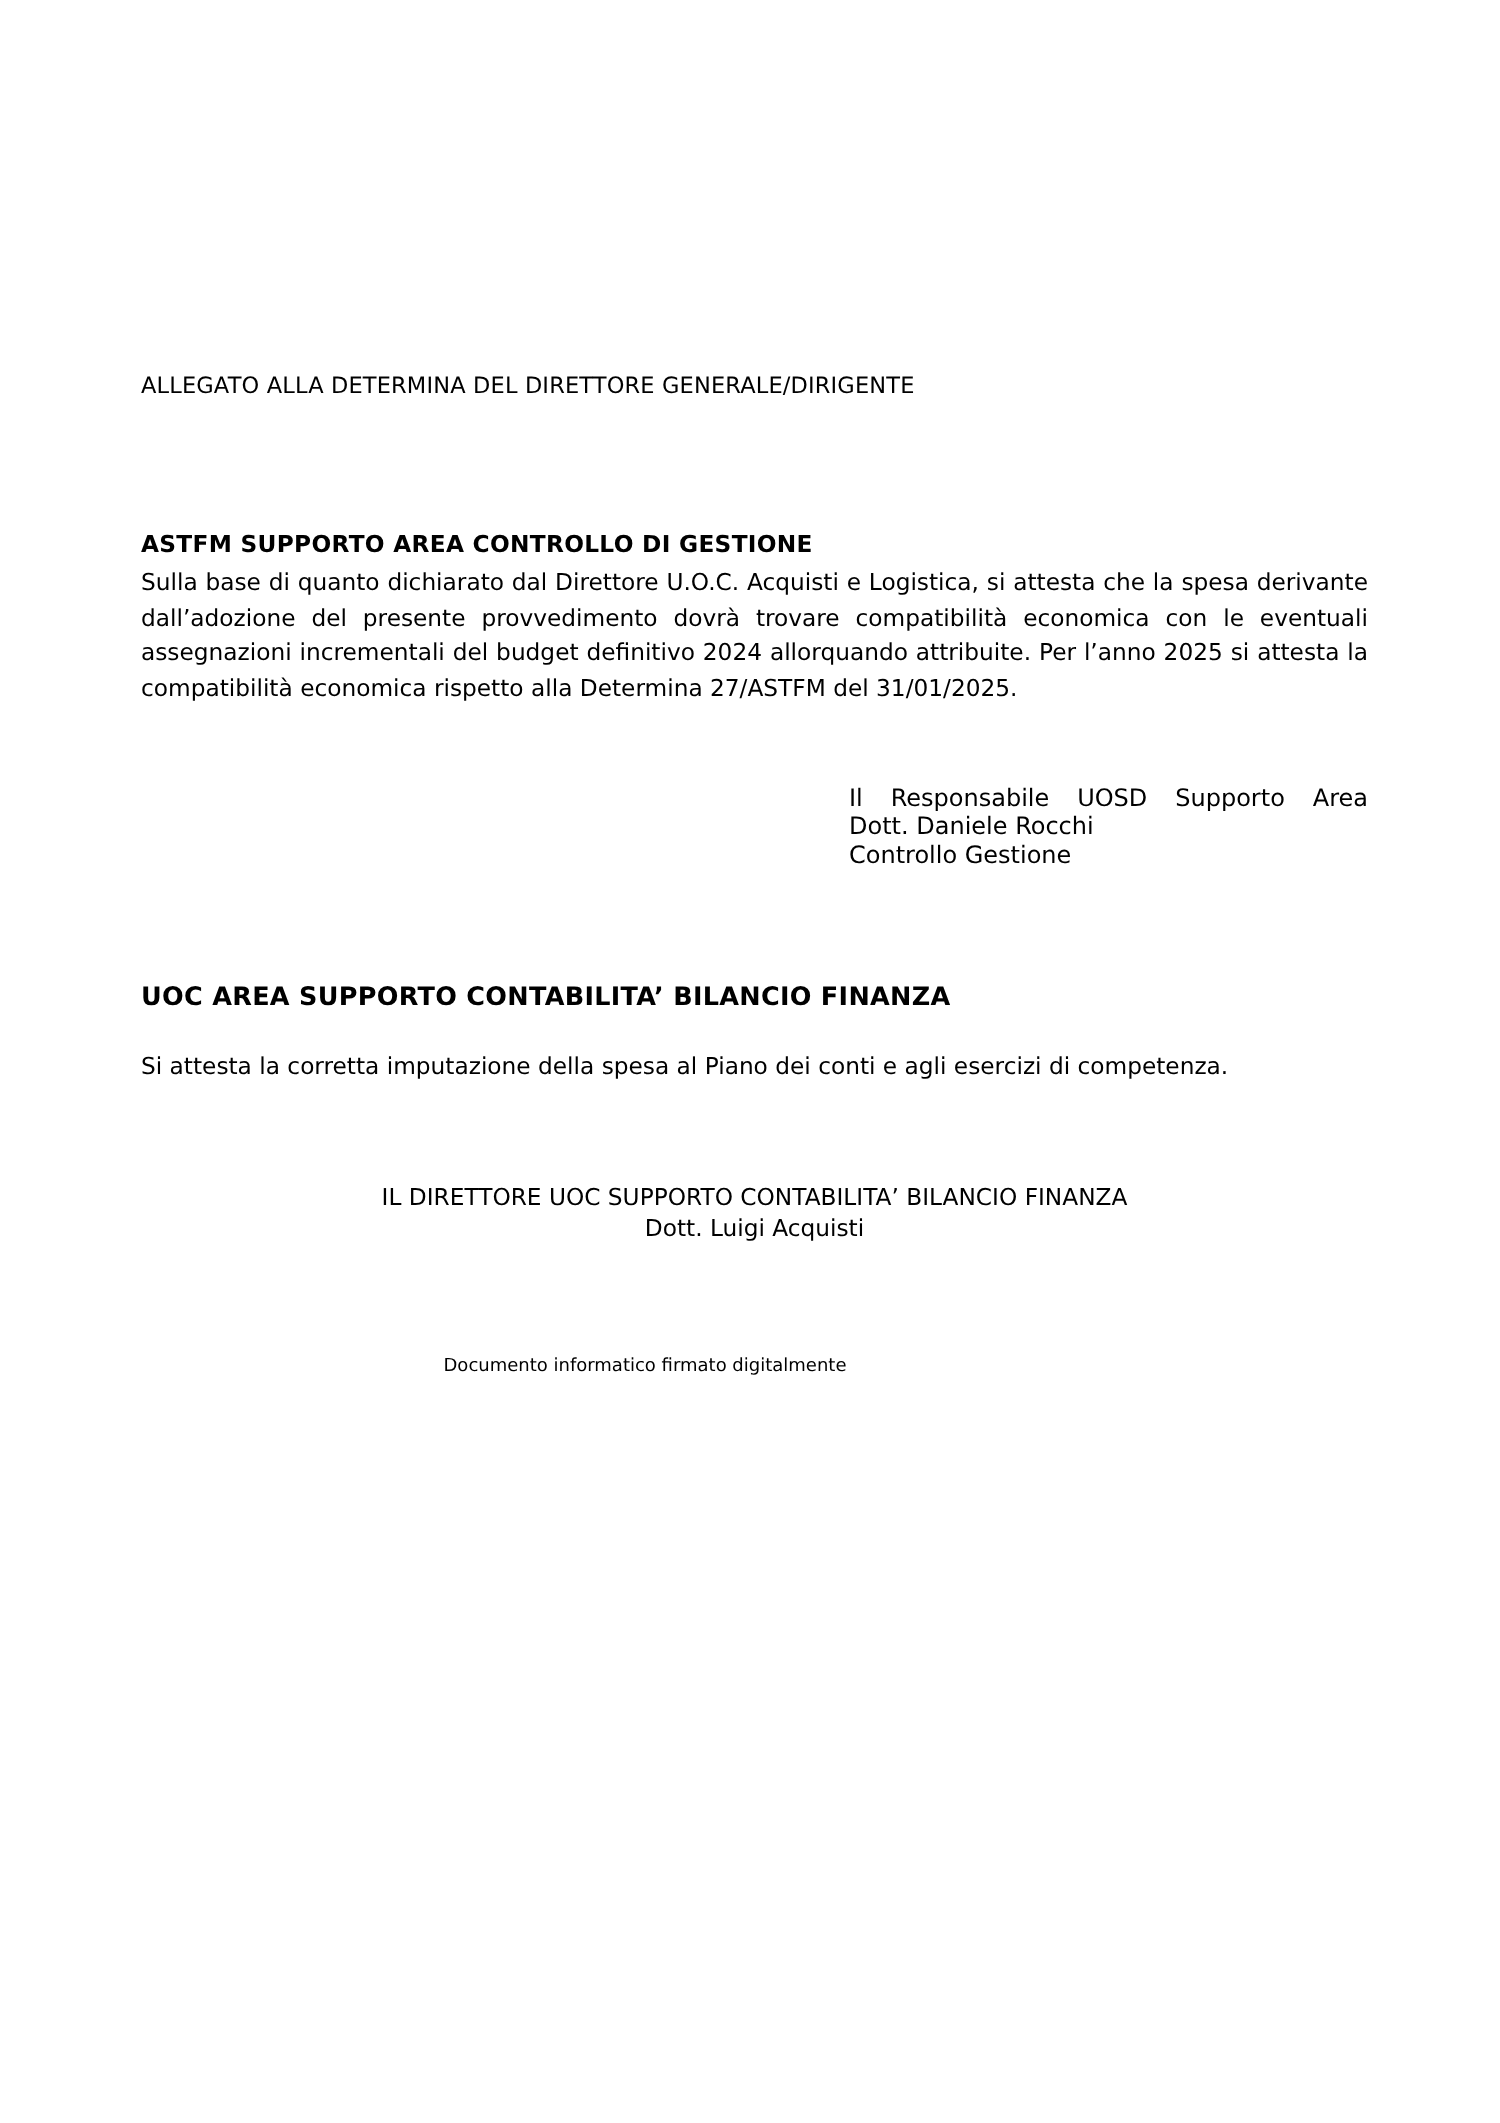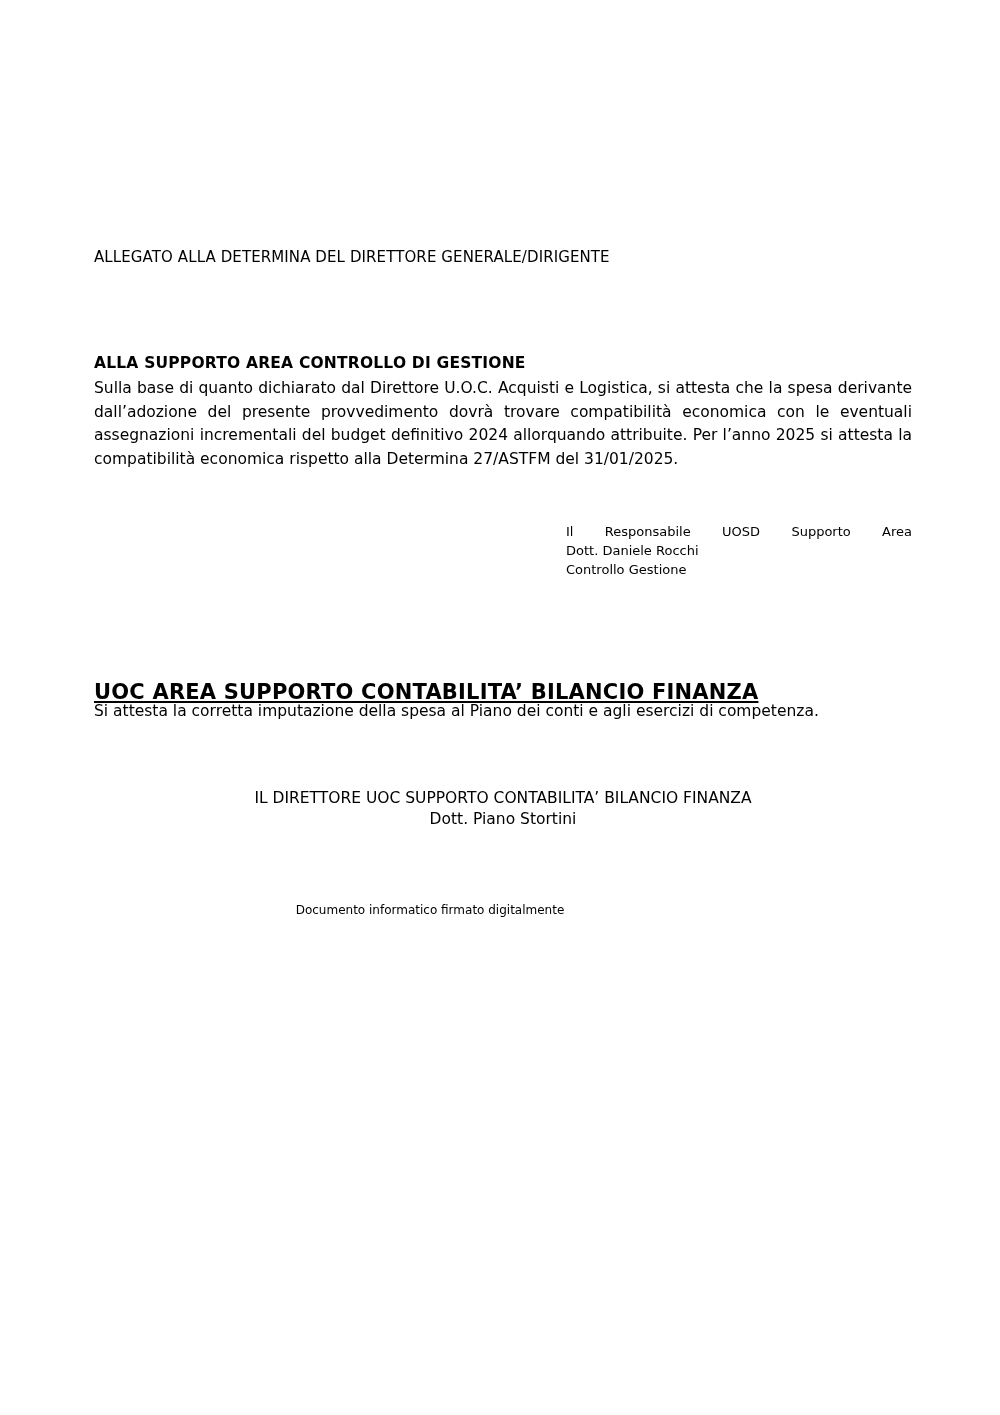--- a/index.html
+++ b/index.html
@@ -53,36 +53,35 @@
     width: 818px;
     font-size: 15.5px;
     line-height: 23.5px;
     text-align: justify;
   }
   .sign1 {
     position: absolute;
     top: 522px;
     left: 472px;
     width: 346px;
-    font-size: 13px;
+    font-size: 16px;
     line-height: 19px;
   }
   .sign1 .just {
     text-align: justify;
     text-align-last: justify;
   }
   .sec2-title {
     position: absolute;
-    top: 680px;
+    top: 655px;
     left: 0;
     width: 818px;
-    font-size: 21px;
+    font-size: 17px;
     font-weight: bold;
     letter-spacing: 0.2px;
-    text-decoration: underline;
   }
   .sec2-body {
     position: absolute;
     top: 700px;
     left: 0;
     width: 818px;
     font-size: 15.5px;
     line-height: 23.5px;
   }
   .sign2 {
@@ -108,35 +107,35 @@
   }
 </style>
 </head>
 <body>
 
 <div class="page">
   <div class="content">
 
     <div class="header-line">ALLEGATO ALLA DETERMINA DEL DIRETTORE GENERALE/DIRIGENTE</div>
 
-    <div class="sec1-title">ALLA SUPPORTO AREA CONTROLLO DI GESTIONE</div>
+    <div class="sec1-title">ASTFM SUPPORTO AREA CONTROLLO DI GESTIONE</div>
 
     <div class="sec1-body">Sulla base di quanto dichiarato dal Direttore U.O.C. Acquisti e Logistica, si attesta che la spesa derivante dall’adozione del presente provvedimento dovrà trovare compatibilità economica con le eventuali assegnazioni incrementali del budget definitivo 2024 allorquando attribuite. Per l’anno 2025 si attesta la compatibilità economica rispetto alla Determina 27/ASTFM del 31/01/2025.</div>
 
     <div class="sign1">
       <div class="just">Il Responsabile UOSD Supporto Area</div>
       <div>Dott. Daniele Rocchi</div>
       <div>Controllo Gestione</div>
     </div>
 
     <div class="sec2-title">UOC AREA SUPPORTO CONTABILITA’ BILANCIO FINANZA</div>
 
     <div class="sec2-body">Si attesta la corretta imputazione della spesa al Piano dei conti e agli esercizi di competenza.</div>
 
     <div class="sign2">
       <div>IL DIRETTORE UOC SUPPORTO CONTABILITA’ BILANCIO FINANZA</div>
-      <div class="line2">Dott. Piano Stortini</div>
+      <div class="line2">Dott. Luigi Acquisti</div>
     </div>
 
     <div class="footer-note">Documento informatico firmato digitalmente</div>
 
   </div>
 </div>
 
 </body></html>

